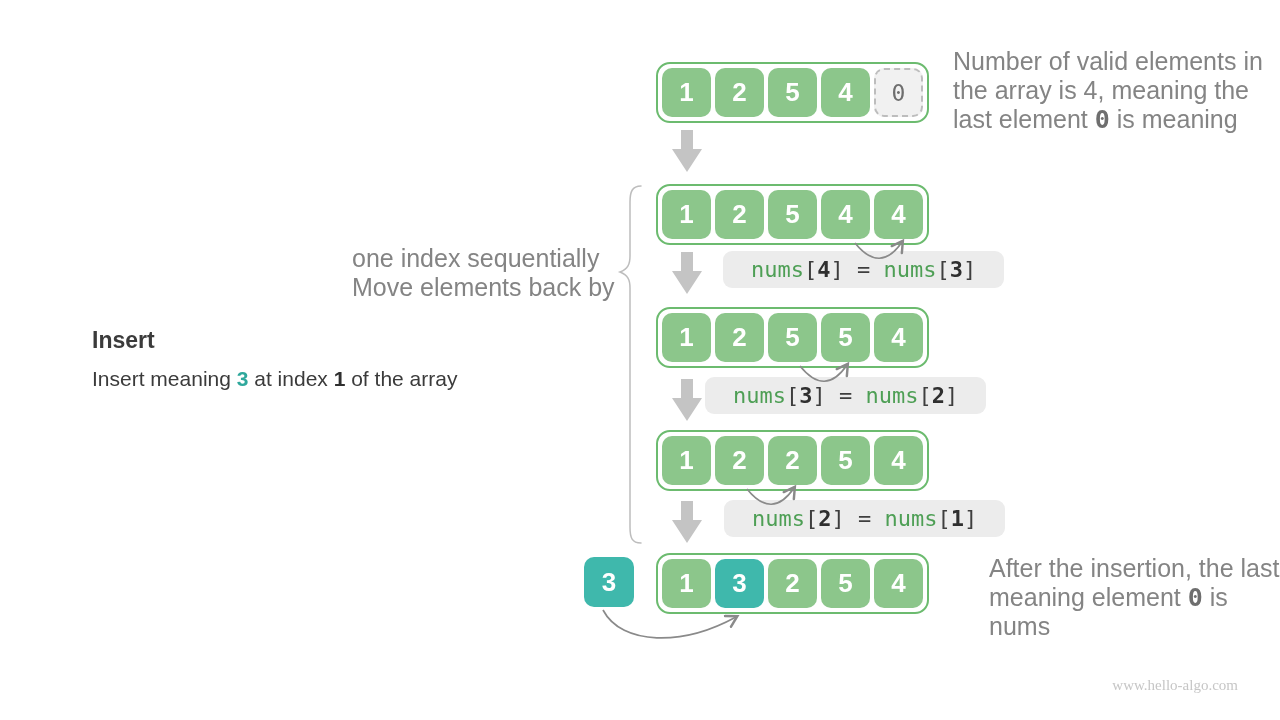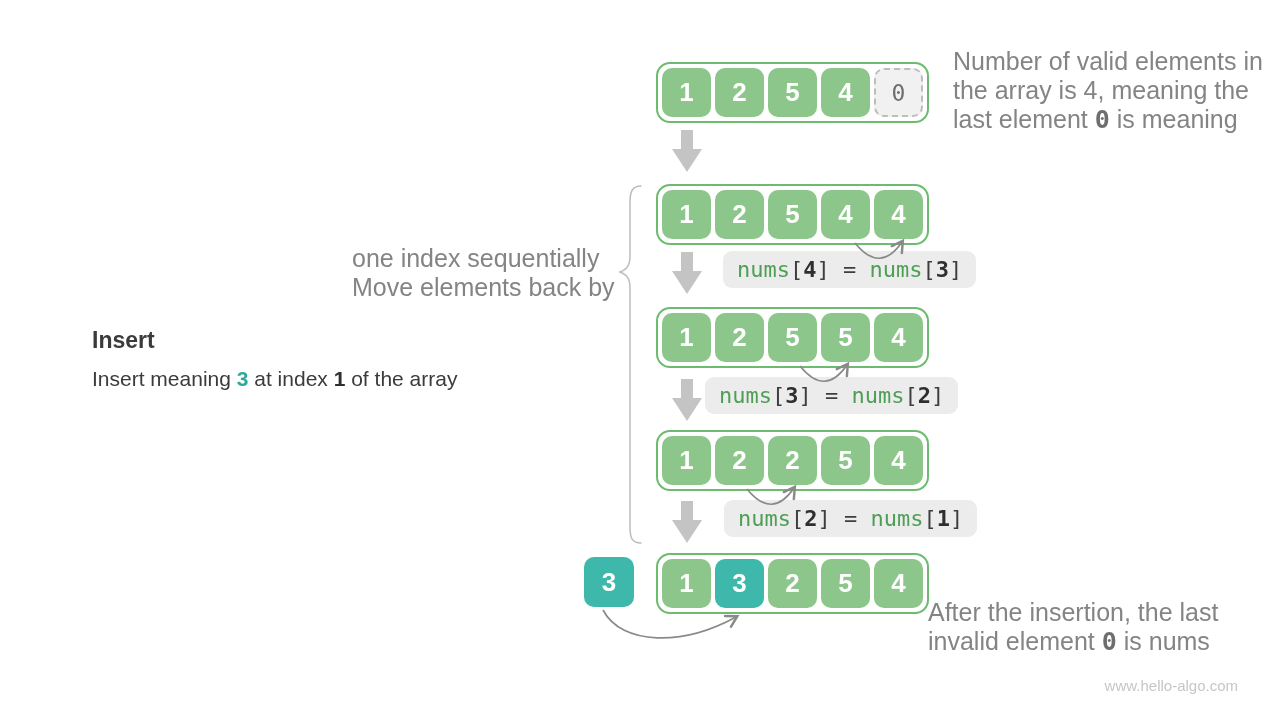--- a/index.html
+++ b/index.html
@@ -27,21 +27,21 @@
     position: absolute; left: 584px; top: 557px;
     width: 50px; height: 50px; border-radius: 10px;
     background: #3FB8AC; color: #fff; font-size: 26px; font-weight: bold;
     display: flex; align-items: center; justify-content: center;
   }
 
   
   .code-label {
     position: absolute; height: 37px;
     background: #ECECEC; border-radius: 9px;
-    padding: 4px 14px;
+    padding: 4px 28px;
     font-family: "DejaVu Sans Mono", monospace; font-size: 22px; line-height: 29px;
     white-space: pre;
   }
   .seg-green { color: #4E9F55; }
   .seg-dark  { color: #3E3E3E; }
   .seg-bold  { color: #2F2F2F; font-weight: bold; }
   .seg-teal-bold { color: #2FA89C; font-weight: bold; }
   .seg-mono  { font-family: "DejaVu Sans Mono", monospace; font-weight: bold; color: #6E6E6E; }
 
   
@@ -51,21 +51,21 @@
   .example-title {
     position: absolute; left: 92px; top: 327px;
     color: #3B3B3B; font-size: 23px; font-weight: bold;
   }
   .example-desc {
     position: absolute; left: 92px; top: 367px;
     color: #3B3B3B; font-size: 21px;
   }
   .watermark {
     position: absolute; right: 42px; top: 677px;
-    font-family: Liberation Sans, sans-serif; font-size: 15px; color: #C6C6C6;
+    font-family: Liberation Serif, serif; font-size: 15px; color: #C6C6C6;
   }
 
   
   .down-arrow { position: absolute; width: 32px; height: 43px; }
   .overlay { position: absolute; left: 0; top: 0; width: 1280px; height: 720px; pointer-events: none; }
 </style>
 </head>
 <body>
 
 <div class="canvas">
@@ -77,23 +77,23 @@
     <div><span>one index sequentially</span></div>
     <div><span>Move elements back by</span></div>
   </div>
 
   <div class="note" style="left:953px; top:47px;">
     <div><span>Number of valid elements in</span></div>
     <div><span>the array is 4, meaning the</span></div>
     <div><span>last element </span><span class="seg-mono">0</span><span> is meaning</span></div>
   </div>
 
-  <div class="note" style="left:928px; top:554px;margin-top:44px;">
+  <div class="note" style="left:989px; top:554px;">
     <div><span>After the insertion, the last</span></div>
-    <div><span>invalid element </span><span class="seg-mono">0</span><span> is nums</span></div>
+    <div><span>meaning element </span><span class="seg-mono">0</span><span> is nums</span></div>
   </div>
 
   <div class="array-box" style="top:62px;">
     <div class="cell">1</div>
     <div class="cell">2</div>
     <div class="cell">5</div>
     <div class="cell">4</div>
     <div class="cell invalid">0</div>
   </div>
 

